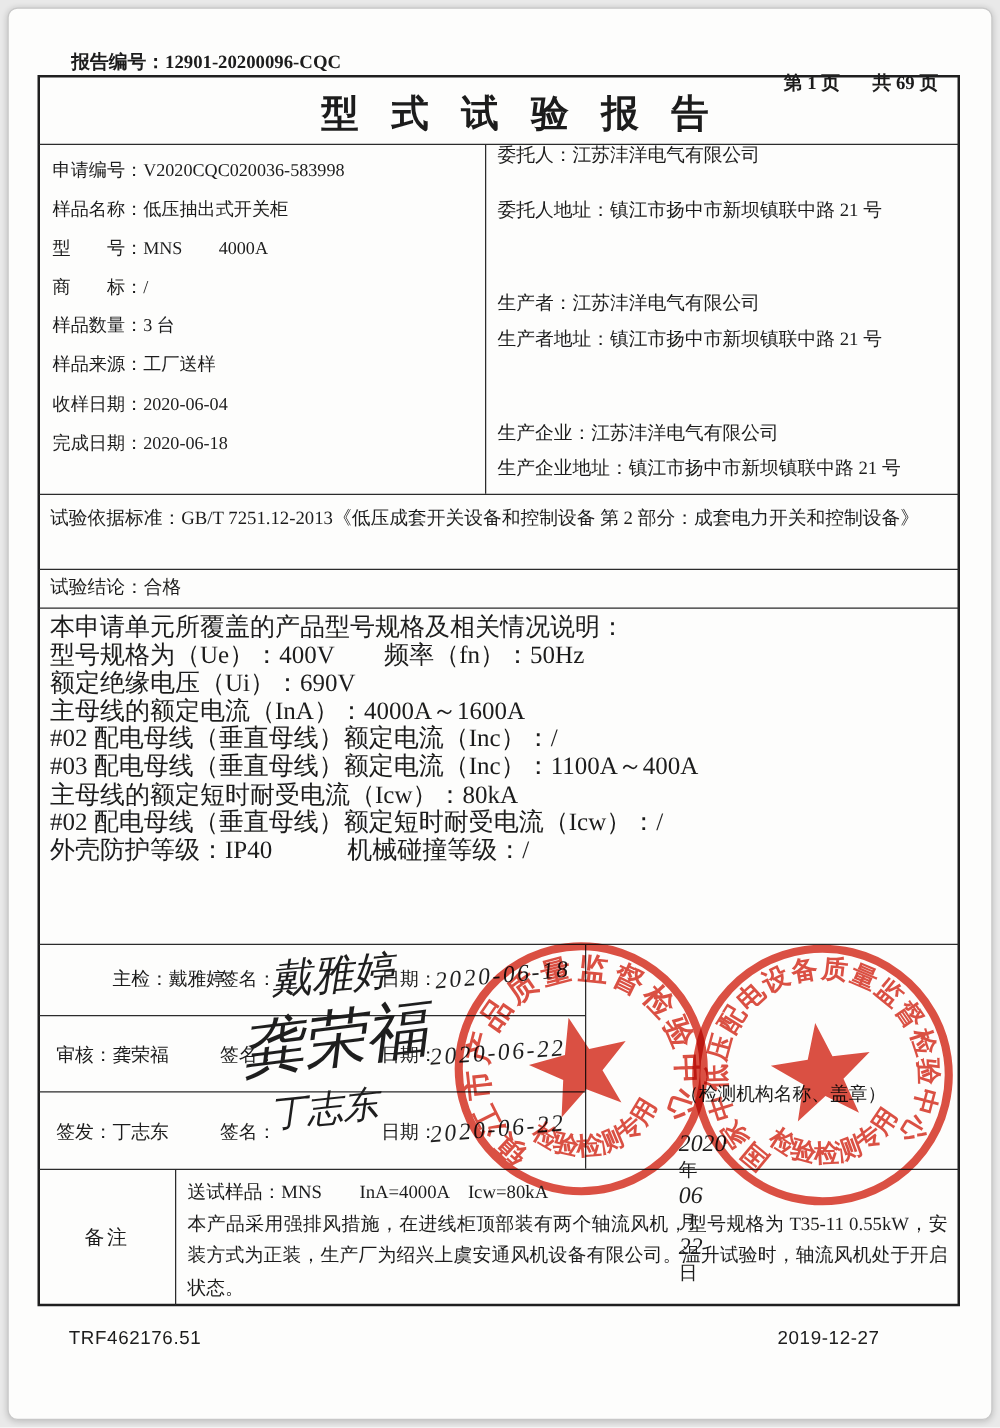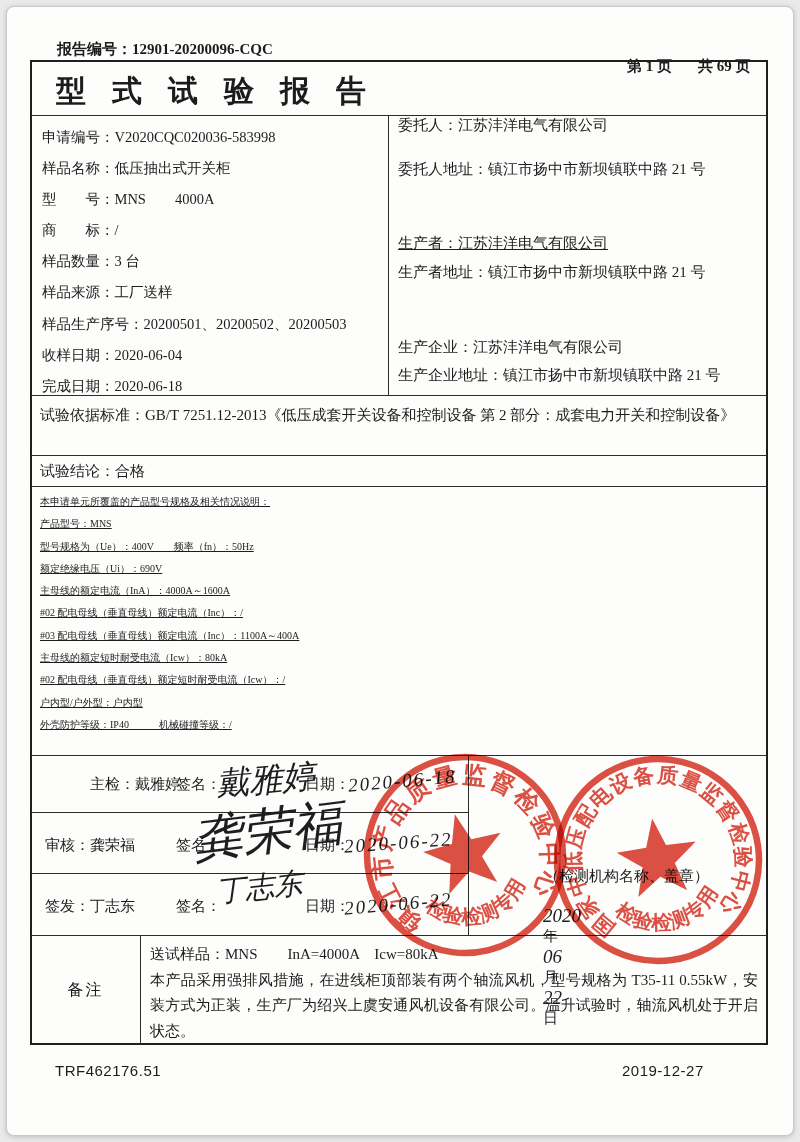--- a/index.html
+++ b/index.html
@@ -19,25 +19,25 @@
   .abs{position:absolute;}
   .tbl-border{
     position:absolute;left:30px;top:60px;width:738px;height:985px;
     border:2px solid #1f1f1f;box-sizing:border-box;
   }
   .hl{position:absolute;height:1px;background:#2b2b2b;}
   .vl{position:absolute;width:1px;background:#2b2b2b;}
   .doc-text{font-size:15px;line-height:20px;white-space:pre;}
   .title{
     font-size:30px;font-weight:700;letter-spacing:26px;padding-left:26px;
-    text-align:left;width:738px;
+    text-align:center;width:738px;
   }
   .header-line{font-size:15px;font-weight:600;white-space:pre;}
   .info-left-line{display:block;height:31.1px;line-height:31.1px;font-size:14.5px;white-space:pre;}
-  .spec-line{display:block;height:22.3px;line-height:22.3px;font-size:10px;white-space:pre;text-decoration:underline;}
+  .spec-line{display:block;height:22.3px;line-height:22.3px;font-size:20px;white-space:pre;}
   .std{font-size:15px;line-height:28px;width:722px;}
   .hw{
     font-style:italic;color:#1e1e1e;white-space:pre;
     font-family:"Liberation Serif","DejaVu Serif",serif;
   }
   .stamp{mix-blend-mode:multiply;opacity:.88;}
   .footer-text{font-family:"Liberation Sans","DejaVu Sans",sans-serif;font-size:15px;letter-spacing:.5px;}
   .remark-body{font-size:15px;line-height:25.5px;width:608px;text-align:justify;}
 </style>
 </head>
@@ -67,48 +67,45 @@
 
   <div class="abs title" style="left:30px;top:71px;">型式试验报告</div>
 
   <div class="abs" style="left:42px;top:122px;width:344px;">
     <span class="info-left-line">申请编号：V2020CQC020036-583998</span>
     <span class="info-left-line">样品名称：低压抽出式开关柜</span>
     <span class="info-left-line">型　　号：MNS　　4000A</span>
     <span class="info-left-line">商　　标：/</span>
     <span class="info-left-line">样品数量：3 台</span>
     <span class="info-left-line">样品来源：工厂送样</span>
-    <span class="info-left-line">样品生产序号：20200501、20200502、20200503</span>
     <span class="info-left-line">收样日期：2020-06-04</span>
     <span class="info-left-line">完成日期：2020-06-18</span>
   </div>
 
   <div class="abs" style="left:398px;top:115px;width:364px;height:280px;">
     <span class="abs doc-text" style="left:0;top:0;">委托人：江苏沣洋电气有限公司</span>
     <span class="abs doc-text" style="left:0;top:44px;">委托人地址：镇江市扬中市新坝镇联中路 21 号</span>
-    <span class="abs doc-text" style="left:0;top:118px;text-decoration:underline;">生产者：江苏沣洋电气有限公司</span>
+    <span class="abs doc-text" style="left:0;top:118px;">生产者：江苏沣洋电气有限公司</span>
     <span class="abs doc-text" style="left:0;top:147px;">生产者地址：镇江市扬中市新坝镇联中路 21 号</span>
     <span class="abs doc-text" style="left:0;top:222px;">生产企业：江苏沣洋电气有限公司</span>
     <span class="abs doc-text" style="left:0;top:250px;">生产企业地址：镇江市扬中市新坝镇联中路 21 号</span>
   </div>
 
   <div class="abs std" style="left:40px;top:401px;">试验依据标准：GB/T 7251.12-2013《低压成套开关设备和控制设备 第 2 部分：成套电力开关和控制设备》</div>
-  <div class="abs doc-text" style="left:40px;top:461px;">试验结论：合格</div>
+  <div class="abs doc-text" style="left:40px;top:461px;font-family:Liberation Mono, monospace;">试验结论：合格</div>
 
   <div class="abs" style="left:40px;top:491px;width:720px;">
     <span class="spec-line">本申请单元所覆盖的产品型号规格及相关情况说明：</span>
-    <span class="spec-line">产品型号：MNS</span>
     <span class="spec-line">型号规格为（Ue）：400V　　频率（fn）：50Hz</span>
     <span class="spec-line">额定绝缘电压（Ui）：690V</span>
     <span class="spec-line">主母线的额定电流（InA）：4000A～1600A</span>
     <span class="spec-line">#02 配电母线（垂直母线）额定电流（Inc）：/</span>
     <span class="spec-line">#03 配电母线（垂直母线）额定电流（Inc）：1100A～400A</span>
     <span class="spec-line">主母线的额定短时耐受电流（Icw）：80kA</span>
     <span class="spec-line">#02 配电母线（垂直母线）额定短时耐受电流（Icw）：/</span>
-    <span class="spec-line">户内型/户外型：户内型</span>
     <span class="spec-line">外壳防护等级：IP40　　　机械碰撞等级：/</span>
   </div>
 
   <div>
     <span class="abs doc-text" style="left:45px;top:774px;margin-left:45px;">主检：戴雅婷</span>
     <span class="abs doc-text" style="left:176px;top:774px;">签名：</span>
     <span class="abs doc-text" style="left:305px;top:774px;">日期：</span>
   </div>
   <div>
     <span class="abs doc-text" style="left:45px;top:835px;">审核：龚荣福</span>

